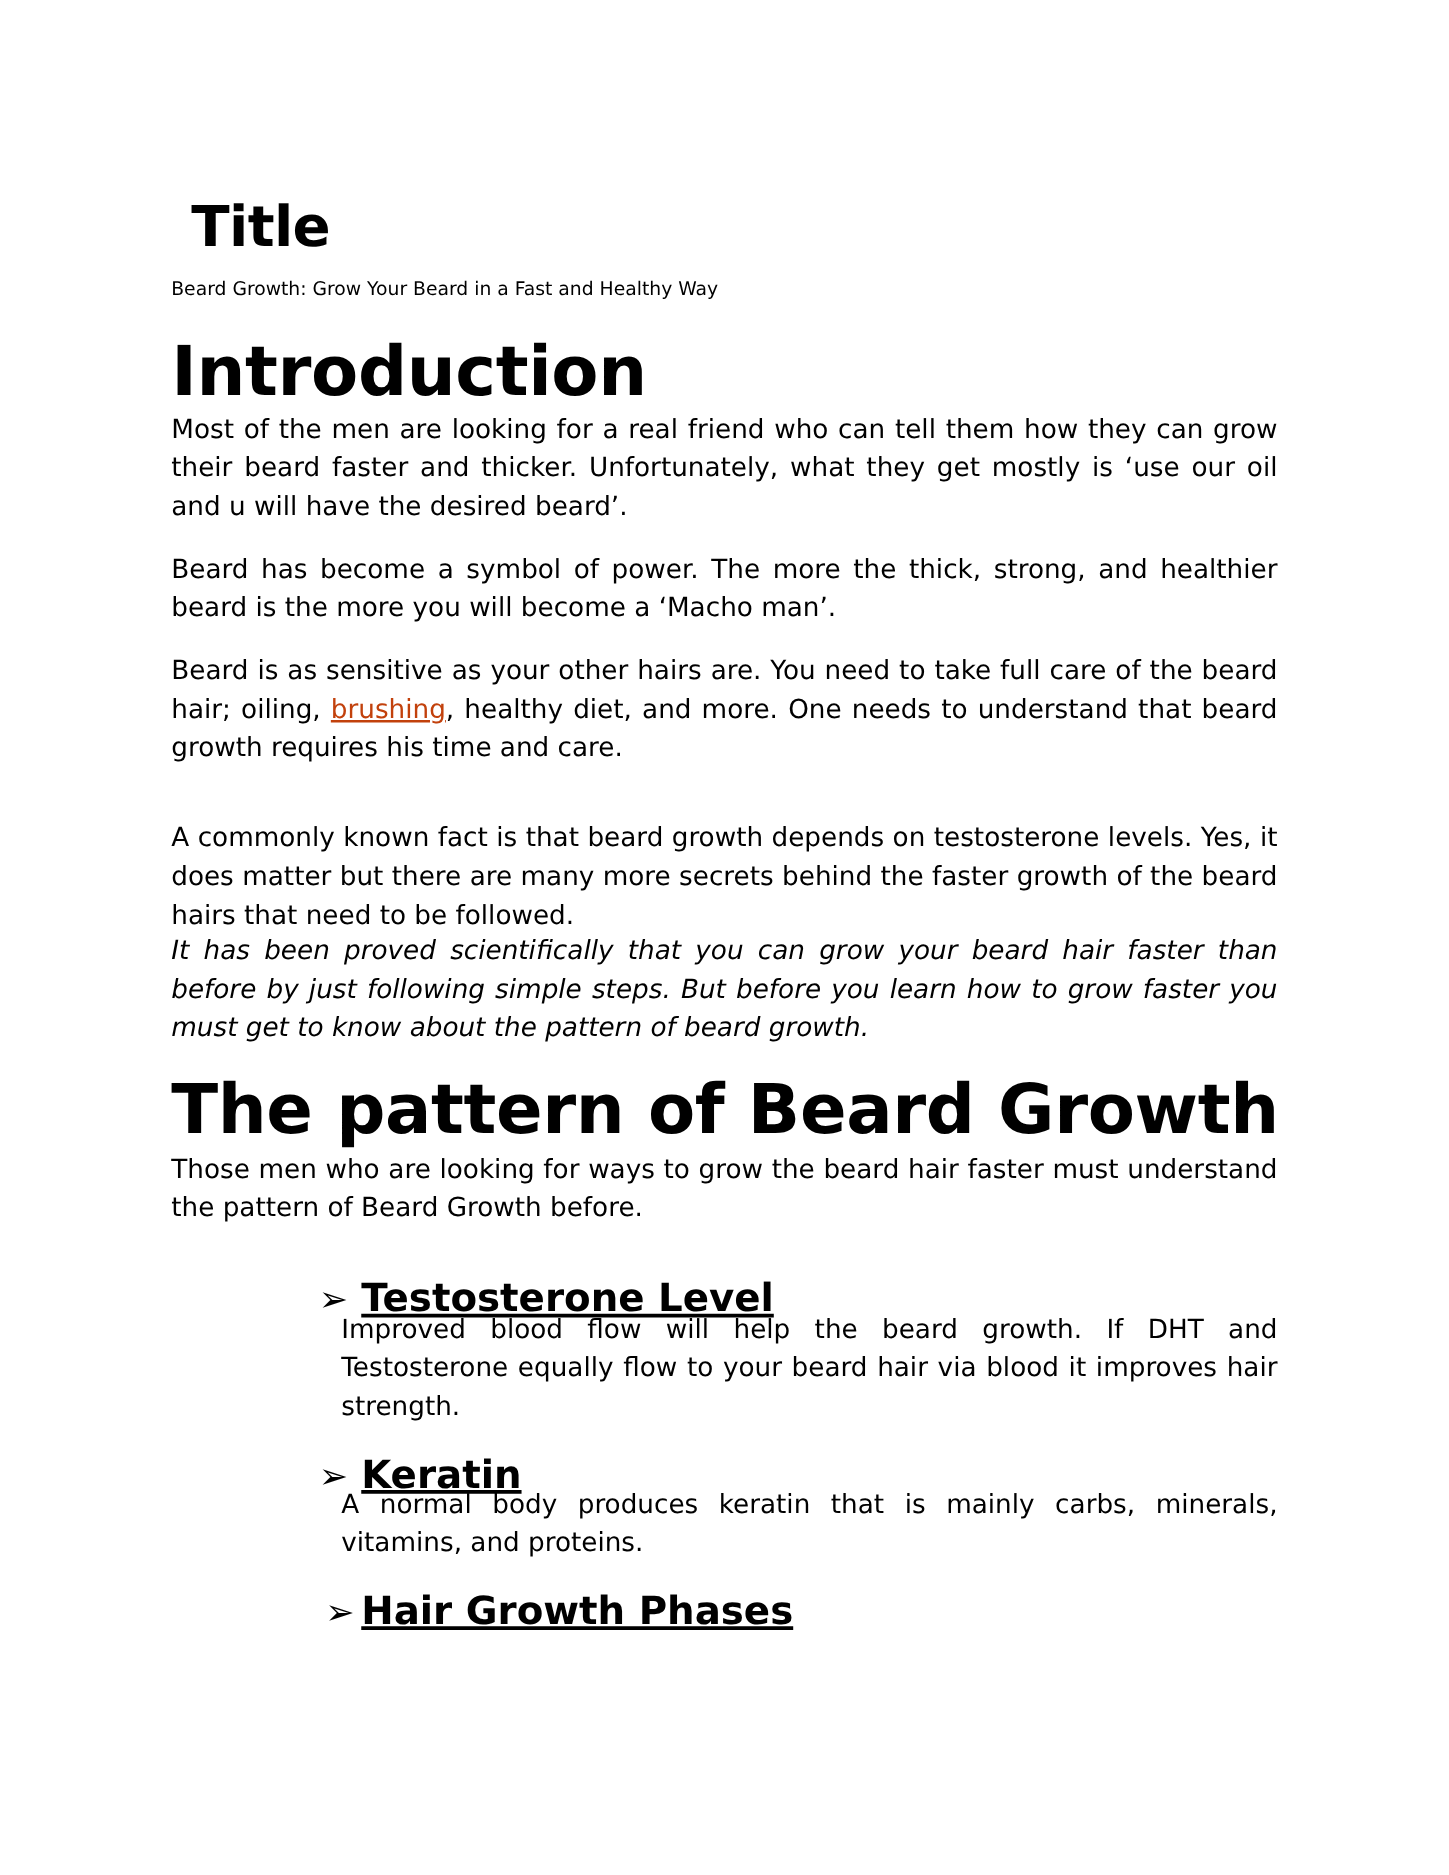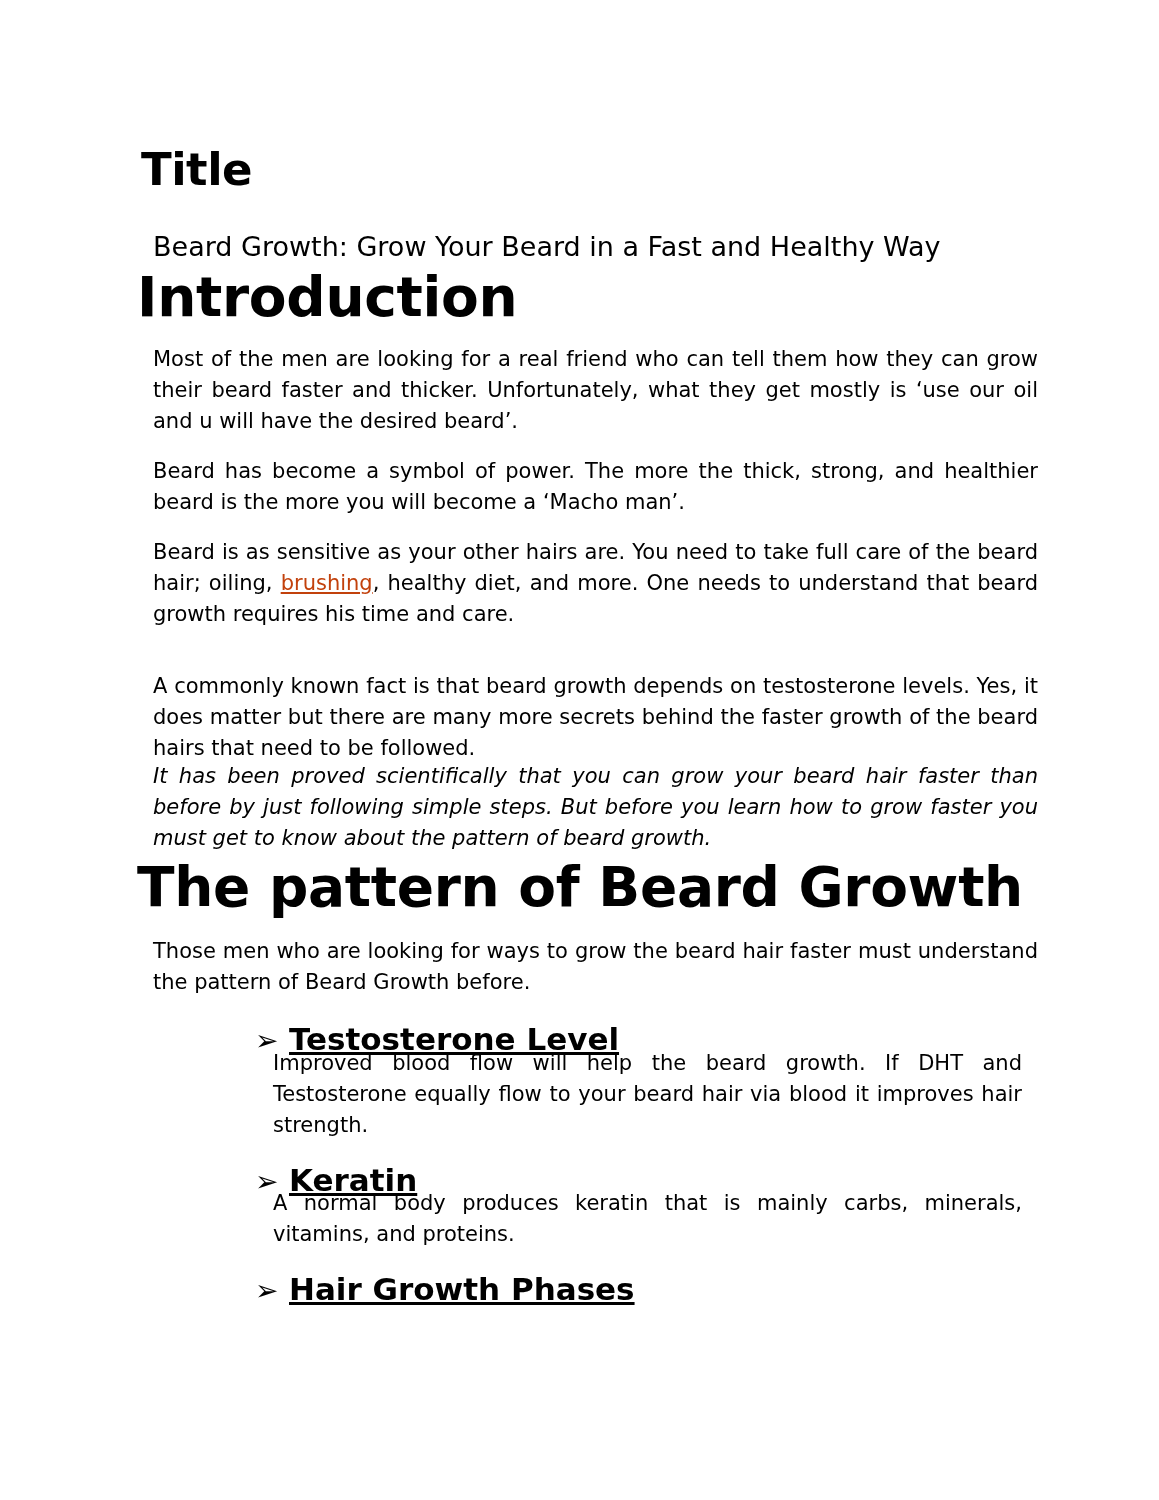--- a/index.html
+++ b/index.html
@@ -18,50 +18,50 @@
     .page {
       position: absolute;
       left: 137px;
       top: 0;
       width: 885px;
     }
     .title-heading {
       position: absolute;
       top: 136px;
       left: 0;
-      margin: 4px;
+      margin: 16px;
       font-size: 45px;
       font-weight: bold;
       line-height: 60px;
       letter-spacing: -0.5px;
     }
     .subtitle {
       position: absolute;
       top: 216px;
       left: 0;
-      margin: 16px;
-      font-size: 27px;
+      margin: 0;
+      font-size: 15px;
       line-height: 30px;
       white-space: nowrap;
     }
     .h1 {
       position: absolute;
       left: 0;
       margin: 0;
       font-size: 55px;
       font-weight: bold;
       line-height: 58px;
       white-space: nowrap;
       letter-spacing: -0.3px;
     }
     .para {
       position: absolute;
       left: 0;
       width: 885px;
-      margin: 16px;
+      margin: 0;
       font-size: 21px;
       line-height: 31.2px;
       text-align: justify;
       text-align-last: left;
     }
     .para a {
       color: #c2410c;
       text-decoration: underline;
     }
     .sub-heading {
@@ -109,15 +109,15 @@
 
   <h1 class="h1" style="top:858px;">The pattern of Beard Growth</h1>
   <p class="para" style="top:920px;">Those men who are looking for ways to grow the beard hair faster must understand the pattern of Beard Growth before.</p>
 
   <h2 class="sub-heading" style="top:1003px;"><span class="arrow">➢</span><span>Testosterone Level</span></h2>
   <p class="sub-para" style="top:1048px;">Improved blood flow will help the beard growth. If DHT and Testosterone equally flow to your beard hair via blood it improves hair strength.</p>
 
   <h2 class="sub-heading" style="top:1144px;"><span class="arrow">➢</span><span>Keratin</span></h2>
   <p class="sub-para" style="top:1188px;">A normal body produces keratin that is mainly carbs, minerals, vitamins, and proteins.</p>
 
-  <h2 class="sub-heading" style="top:1253px;"><span class="arrow">➢</span><span>Hair Growth Phases</span></h2>
+  <h2 class="sub-heading" style="top:1253px;text-align:center;"><span class="arrow">➢</span><span>Hair Growth Phases</span></h2>
 
 </div>
 
 </body></html>

